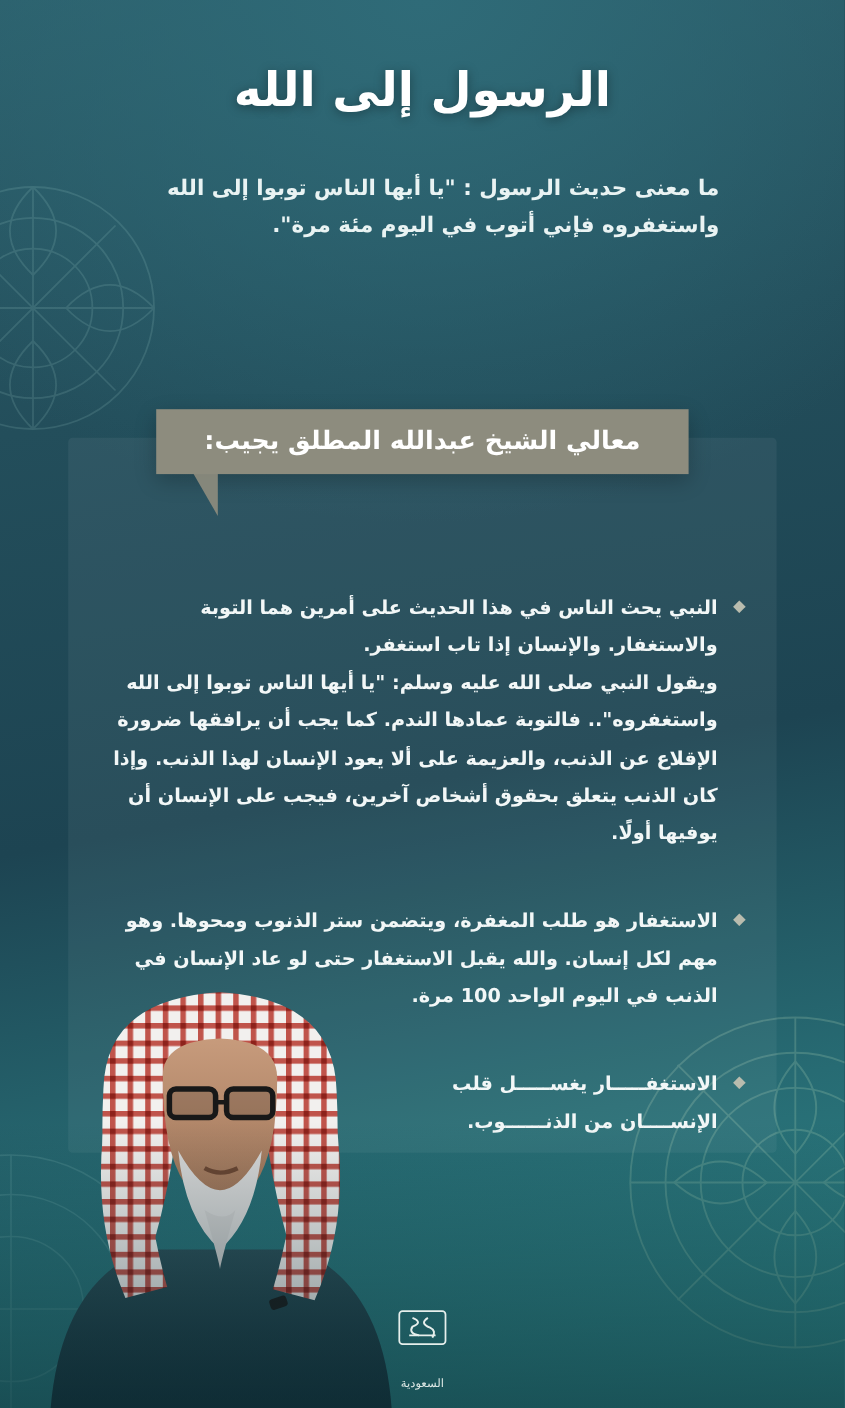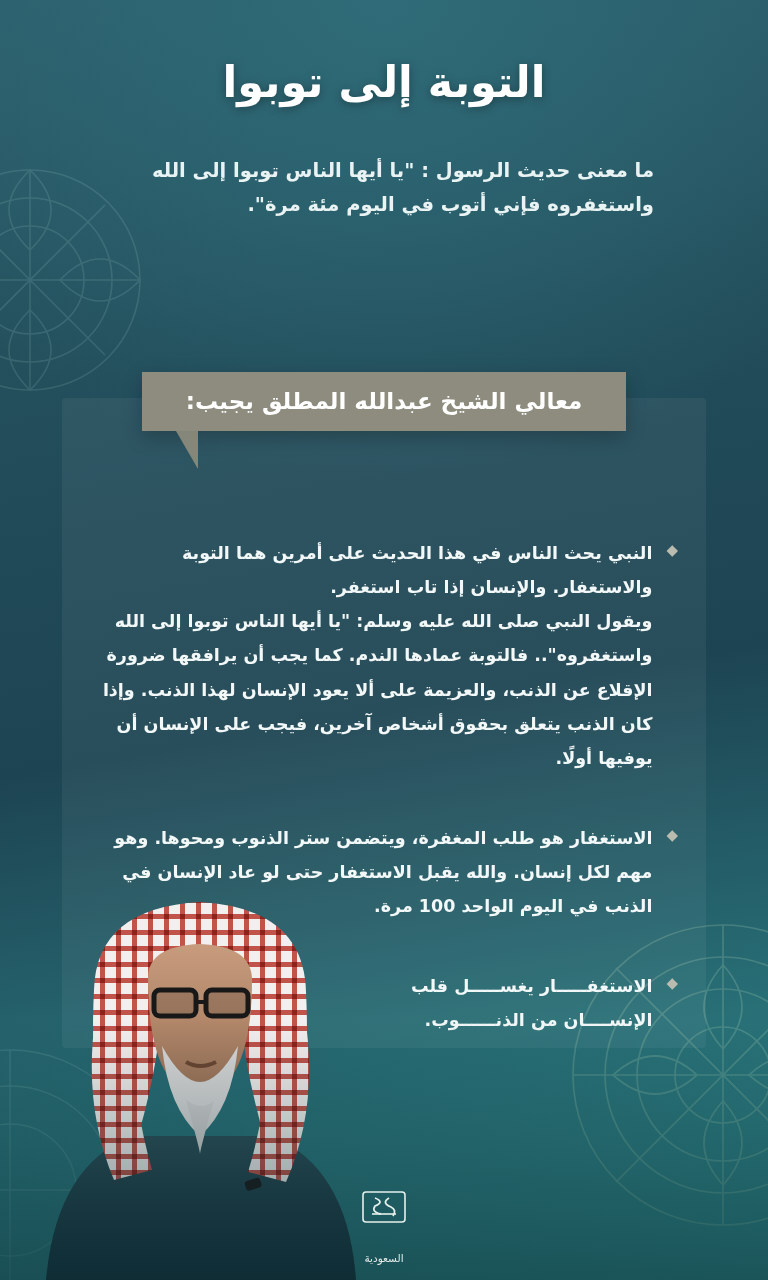--- a/index.html
+++ b/index.html
@@ -230,21 +230,21 @@
   <svg class="deco left-bottom" width="300" height="300" viewBox="0 0 300 300">
     <g fill="none" stroke="#bfeee4" stroke-width="1.4">
       <circle cx="150" cy="150" r="140"></circle>
       <circle cx="150" cy="150" r="104"></circle>
       <circle cx="150" cy="150" r="66"></circle>
       <path d="M150 10 V290 M10 150 H290"></path>
     </g>
   </svg>
 
   <div class="head-wrap">
-    <div class="title-main">التوبة إلى توبوا</div>
+    <div class="title-main">الرسول إلى الله</div>
     <div class="question">ما معنى حديث الرسول  : "يا أيها الناس توبوا إلى الله واستغفروه فإني أتوب في اليوم مئة مرة".</div>
   </div>
 
   <div class="card"></div>
 
   <div class="ribbon-wrap">
     <div class="ribbon">معالي الشيخ عبدالله المطلق يجيب:</div>
   </div>
 
   <div class="answers">

